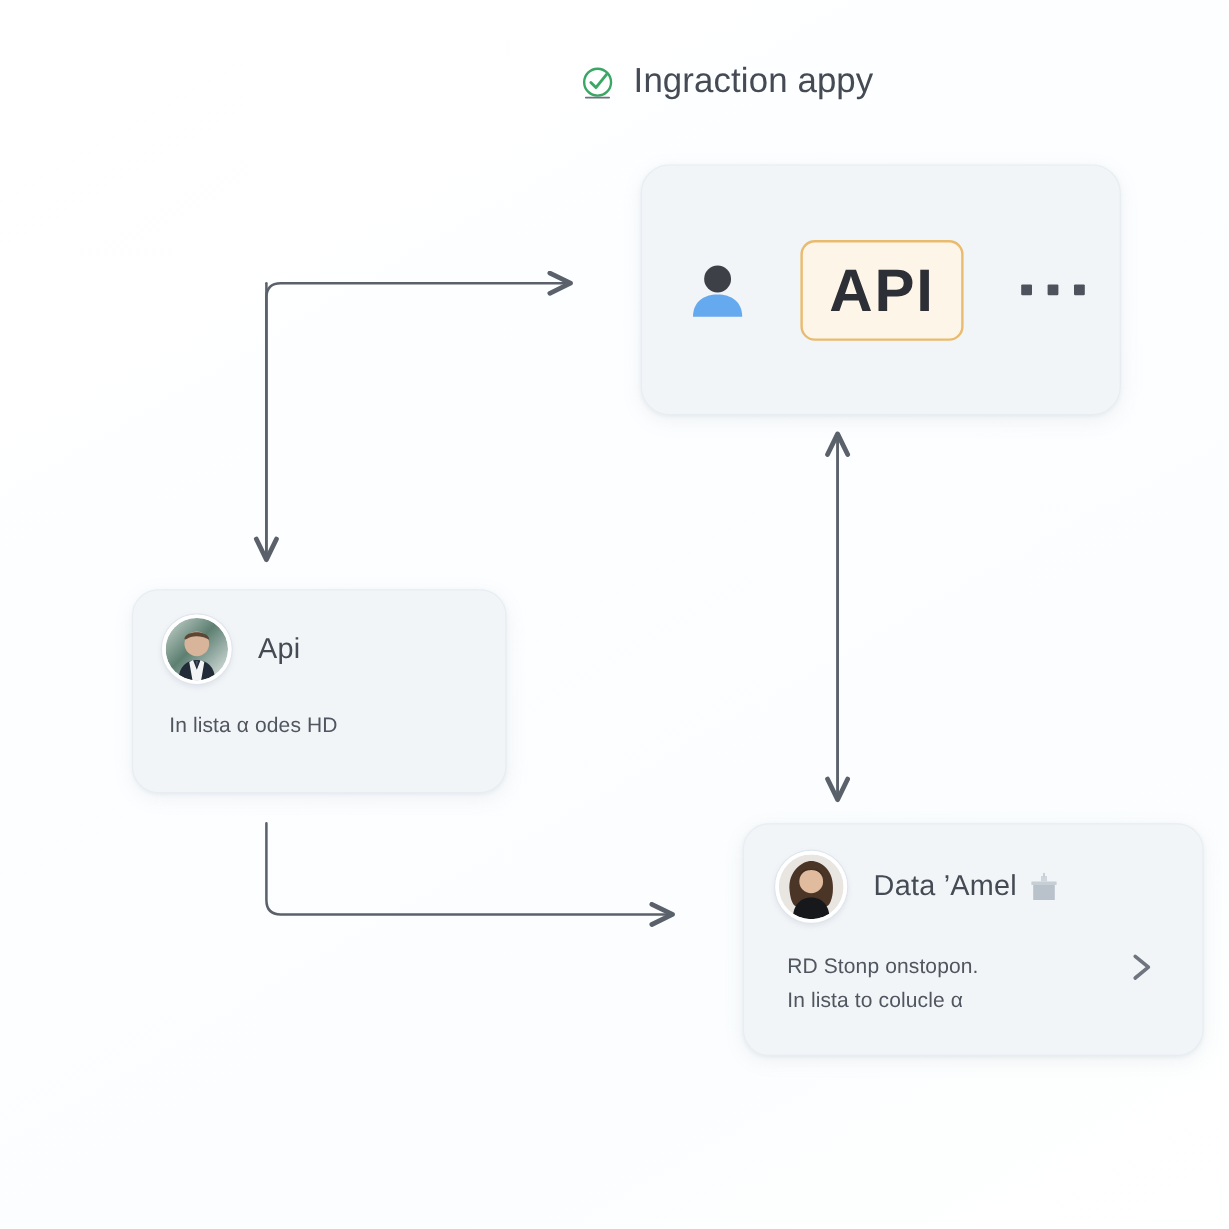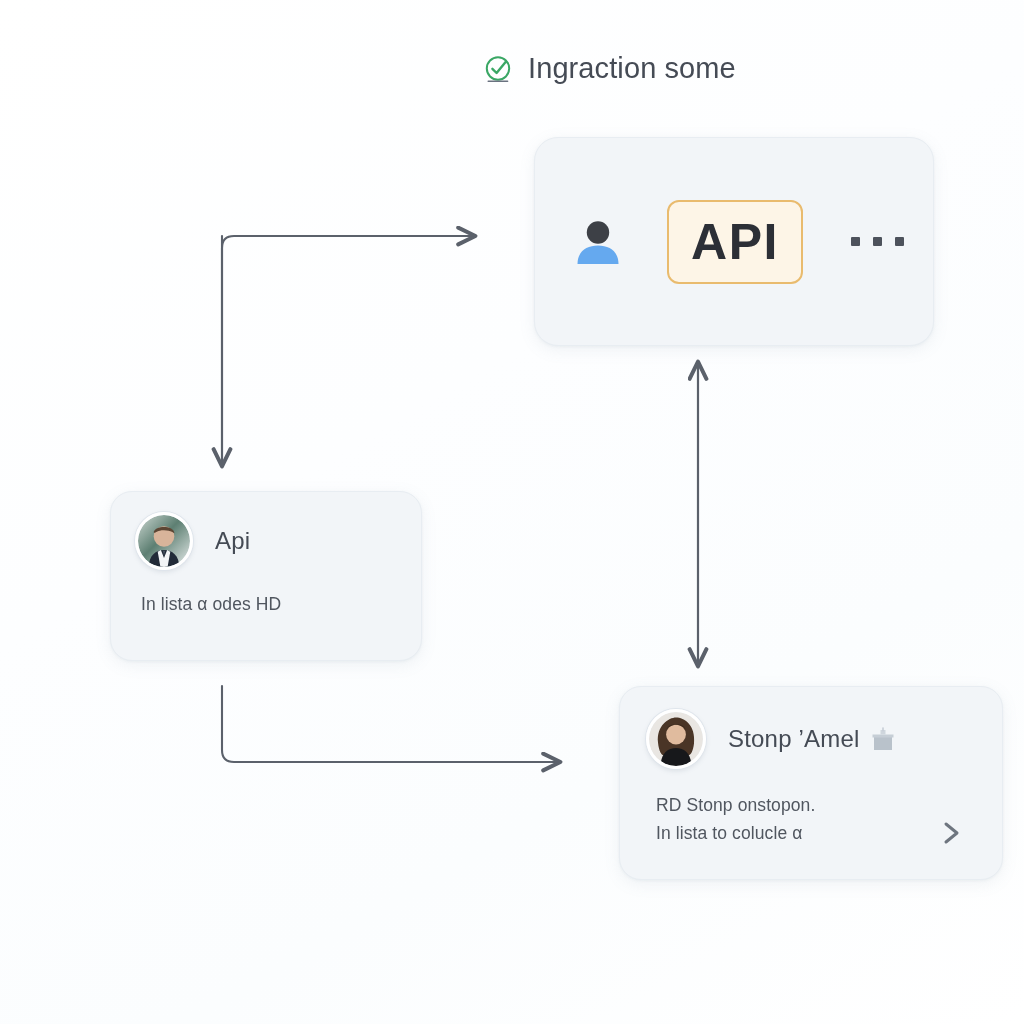--- a/index.html
+++ b/index.html
@@ -120,21 +120,21 @@
     white-space: nowrap;
     letter-spacing: .2px;
     display: flex;
     align-items: center;
     gap: 10px;
   }
   .shirt-icon { width: 26px; height: 26px; display: block; flex:0 0 auto; }
 
   .card-body {
     display: flex;
-    align-items: flex-end;
+    align-items: flex-start;
     justify-content: space-between;
   }
   #card-left .card-body  { margin-top: 20px; padding-left: 6px; }
   #card-right .card-body { margin-top: 22px; padding-left: 10px; }
 
   .card-lines {
     font-size: 17.5px;
     font-weight: 400;
     color: #50565f;
     line-height: 1.62;
@@ -176,21 +176,21 @@
       <path d="M222,686 L222,750 Q222,762 234,762 L560,762" fill="none" stroke="#5b616b" stroke-width="2.1" stroke-linecap="round" marker-end="url(#ah)"></path>
     </g>
   </svg>
 
   <div class="header">
     <svg class="check-icon" viewBox="0 0 30 30">
       <circle cx="14" cy="14.5" r="11.2" fill="none" stroke="#3aa765" stroke-width="2"></circle>
       <path d="M8.4,14.8 L12.6,19 L22,7.4" fill="none" stroke="#3aa765" stroke-width="2.4" stroke-linecap="round" stroke-linejoin="round"></path>
       <line x1="4.2" y1="27.3" x2="23.6" y2="27.3" stroke="#6a7280" stroke-width="1.5" stroke-linecap="round"></line>
     </svg>
-    <div class="header-title">Ingraction some</div>
+    <div class="header-title">Ingraction appy</div>
   </div>
 
   <div class="card" id="card-api">
     <svg class="person-icon" viewBox="0 0 54 54">
       <circle cx="27" cy="17.5" r="11.2" fill="#3d4046"></circle>
       <path d="M6.5,49 C6.5,36.5 15.5,30.5 27,30.5 C38.5,30.5 47.5,36.5 47.5,49 Z" fill="#65a9ef"></path>
     </svg>
 
     <div class="api-badge">
       <span class="api-badge-text">API</span>
@@ -249,21 +249,21 @@
           <g clip-path="url(#clipR)">
             <rect width="60" height="60" fill="#e9e6e2"></rect>
             <path d="M10,34 C8,15 22,6 30,6 C39,6 52,14 50,35 C49,44 46,48 44,48 L16,48 C14,48 11,44 10,34 Z" fill="#4a3526"></path>
             <circle cx="30" cy="25" r="11" fill="#e0bb9e"></circle>
             <path d="M19,22 C19,12 41,12 41,22 C41,16 37,13.5 30,13.5 C23,13.5 19,16.5 19,22 Z" fill="#3d2b1e"></path>
             <path d="M13,60 C13,46 21,40 30,40 C39,40 47,46 47,60 Z" fill="#17181b"></path>
           </g>
         </svg>
       </div>
       <div class="card-title">
-        <span>Stonp ’Amel</span>
+        <span>Data ’Amel</span>
         <svg class="shirt-icon" viewBox="0 0 26 26">
           <path d="M4,24 L4,10 L22,10 L22,24 Z" fill="#b9c2cb"></path>
           <path d="M2.5,8.5 L23.5,8.5 L23.5,11.5 L2.5,11.5 Z" fill="#c6ced6"></path>
           <path d="M10.5,4 L15.5,4 L15.5,8.5 L10.5,8.5 Z" fill="#cfd6dd"></path>
           <line x1="13" y1="2" x2="13" y2="4.6" stroke="#c6ced6" stroke-width="1.6" stroke-linecap="round"></line>
         </svg>
       </div>
     </div>
 
     <div class="card-body">

